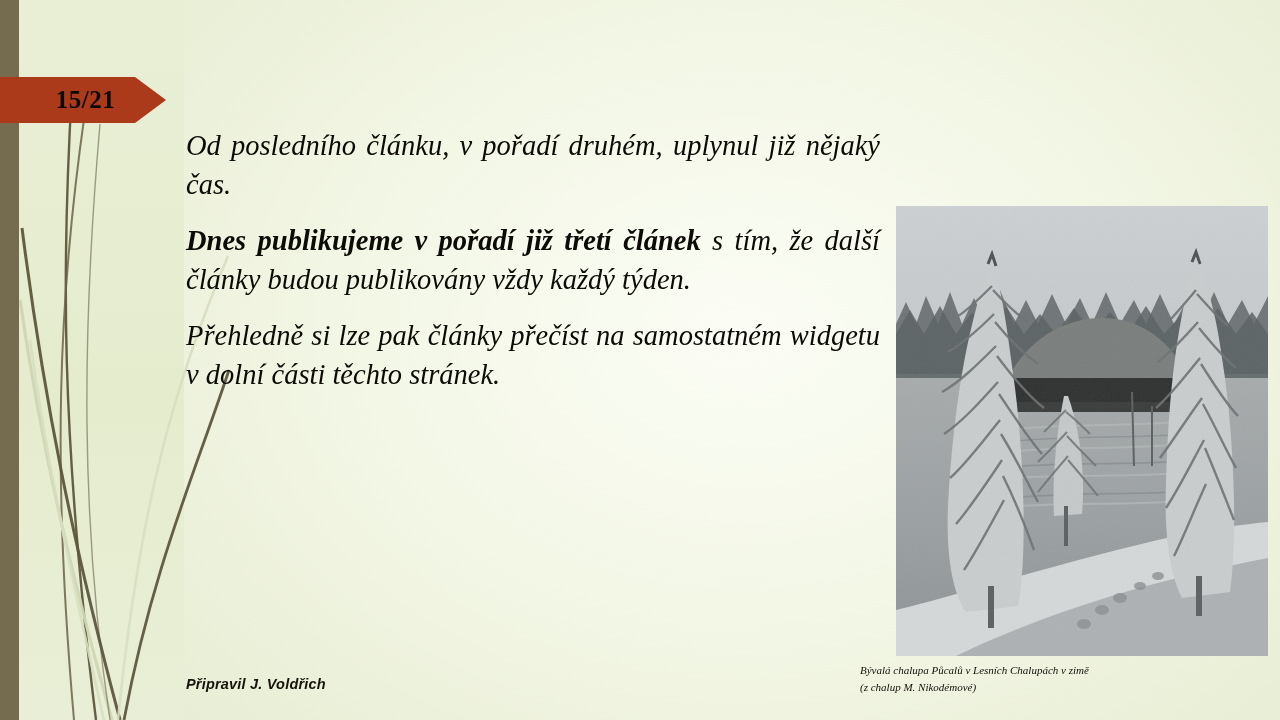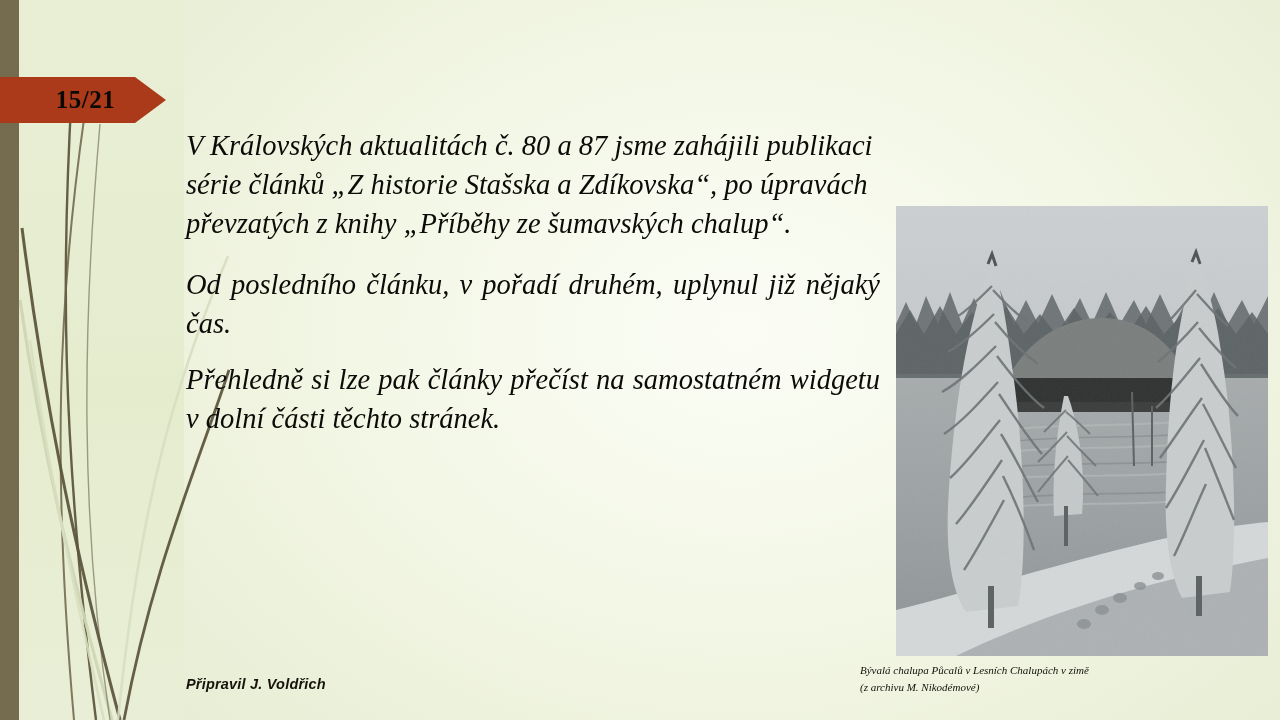--- a/index.html
+++ b/index.html
@@ -146,22 +146,22 @@
 
   <div class="left-bar"></div>
 
   <div class="badge">
     <div class="shape"></div>
     <div class="num">15/21</div>
   </div>
 
 
   <div class="body-col">
-    <p class="para p1">V Královských aktualitách č. 80 a 87 jsme zahájili publikaci série článků „Z historie Stašska a Zdíkovska“, po úpravách převzatých z knihy „Příběhy ze šumavských chalup“.</p>
     <p class="para">Od posledního článku, v pořadí druhém, uplynul již nějaký čas.</p>
+    <p class="para"><b>Dnes publikujeme v pořadí již třetí článek</b><span> s tím, že další články budou publikovány vždy každý týden.</span></p>
     <p class="para">Přehledně si lze pak články přečíst na samostatném widgetu v dolní části těchto stránek.</p>
   </div>
 
   <div class="photo-wrap">
     <div class="photo">
       <svg viewBox="0 0 372 450" preserveAspectRatio="none">
         <defs>
           <linearGradient id="sky" x1="0" y1="0" x2="0" y2="1">
             <stop offset="0%" stop-color="#cdd0d2"></stop>
             <stop offset="100%" stop-color="#b5b9bb"></stop>
@@ -276,18 +276,18 @@
           <path d="M256,200 L256,260"></path>
         </g>
 
         <rect width="372" height="450" filter="url(#grain)" opacity=".55"></rect>
       </svg>
     </div>
   </div>
 
   <div class="caption">
     <div>Bývalá chalupa Půcalů v Lesních Chalupách v zimě</div>
-    <div>(z archivu M. Nikodémové)</div>
+    <div>(z chalup M. Nikodémové)</div>
   </div>
 
   <div class="footer">Připravil  J. Voldřich</div>
 
 </div>
 
 </body></html>

